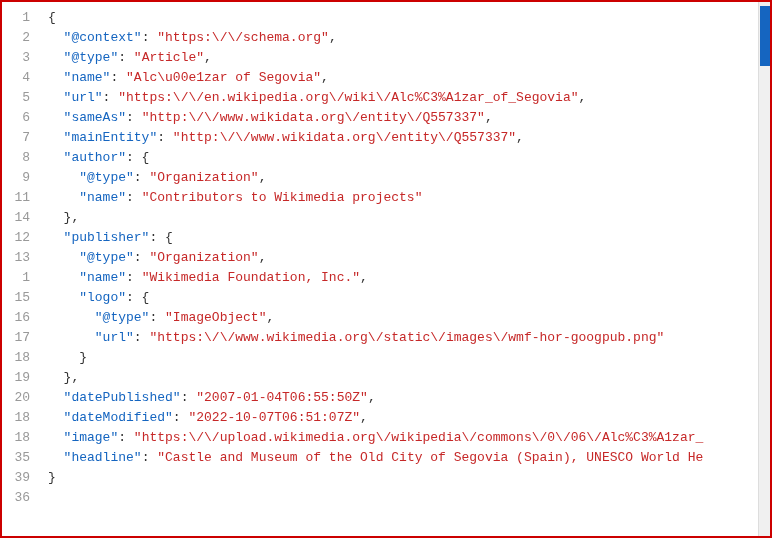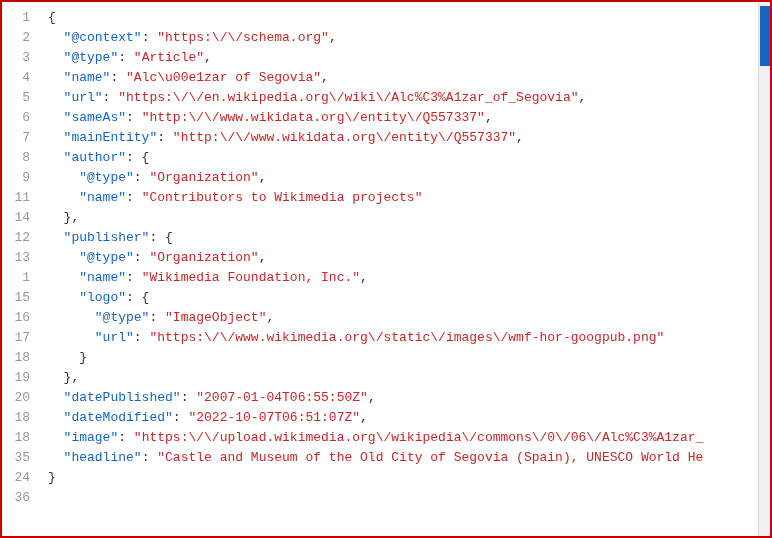--- a/index.html
+++ b/index.html
@@ -118,21 +118,21 @@
         <div>1</div>
         <div>15</div>
         <div>16</div>
         <div>17</div>
         <div>18</div>
         <div>19</div>
         <div>20</div>
         <div>18</div>
         <div>18</div>
         <div>35</div>
-        <div>24</div>
+        <div>39</div>
         <div>36</div>
       </div>
     <div class="code-content" id="code-content"><span class="code-line"><span style="color: rgb(51, 51, 51);">{</span></span><span class="code-line"><span style="color: rgb(21, 101, 192);">  "@context"</span><span style="color: rgb(51, 51, 51);">: </span><span style="color: rgb(198, 40, 40);">"https:\/\/schema.org"</span><span style="color: rgb(51, 51, 51);">,</span></span><span class="code-line"><span style="color: rgb(21, 101, 192);">  "@type"</span><span style="color: rgb(51, 51, 51);">: </span><span style="color: rgb(198, 40, 40);">"Article"</span><span style="color: rgb(51, 51, 51);">,</span></span><span class="code-line"><span style="color: rgb(21, 101, 192);">  "name"</span><span style="color: rgb(51, 51, 51);">: </span><span style="color: rgb(198, 40, 40);">"Alc\u00e1zar of Segovia"</span><span style="color: rgb(51, 51, 51);">,</span></span><span class="code-line"><span style="color: rgb(21, 101, 192);">  "url"</span><span style="color: rgb(51, 51, 51);">: </span><span style="color: rgb(198, 40, 40);">"https:\/\/en.wikipedia.org\/wiki\/Alc%C3%A1zar_of_Segovia"</span><span style="color: rgb(51, 51, 51);">,</span></span><span class="code-line"><span style="color: rgb(21, 101, 192);">  "sameAs"</span><span style="color: rgb(51, 51, 51);">: </span><span style="color: rgb(198, 40, 40);">"http:\/\/www.wikidata.org\/entity\/Q557337"</span><span style="color: rgb(51, 51, 51);">,</span></span><span class="code-line"><span style="color: rgb(21, 101, 192);">  "mainEntity"</span><span style="color: rgb(51, 51, 51);">: </span><span style="color: rgb(198, 40, 40);">"http:\/\/www.wikidata.org\/entity\/Q557337"</span><span style="color: rgb(51, 51, 51);">,</span></span><span class="code-line"><span style="color: rgb(21, 101, 192);">  "author"</span><span style="color: rgb(51, 51, 51);">: {</span></span><span class="code-line"><span style="color: rgb(21, 101, 192);">    "@type"</span><span style="color: rgb(51, 51, 51);">: </span><span style="color: rgb(198, 40, 40);">"Organization"</span><span style="color: rgb(51, 51, 51);">,</span></span><span class="code-line"><span style="color: rgb(21, 101, 192);">    "name"</span><span style="color: rgb(51, 51, 51);">: </span><span style="color: rgb(198, 40, 40);">"Contributors to Wikimedia projects"</span></span><span class="code-line"><span style="color: rgb(51, 51, 51);">  },</span></span><span class="code-line"><span style="color: rgb(21, 101, 192);">  "publisher"</span><span style="color: rgb(51, 51, 51);">: {</span></span><span class="code-line"><span style="color: rgb(21, 101, 192);">    "@type"</span><span style="color: rgb(51, 51, 51);">: </span><span style="color: rgb(198, 40, 40);">"Organization"</span><span style="color: rgb(51, 51, 51);">,</span></span><span class="code-line"><span style="color: rgb(21, 101, 192);">    "name"</span><span style="color: rgb(51, 51, 51);">: </span><span style="color: rgb(198, 40, 40);">"Wikimedia Foundation, Inc."</span><span style="color: rgb(51, 51, 51);">,</span></span><span class="code-line"><span style="color: rgb(21, 101, 192);">    "logo"</span><span style="color: rgb(51, 51, 51);">: {</span></span><span class="code-line"><span style="color: rgb(21, 101, 192);">      "@type"</span><span style="color: rgb(51, 51, 51);">: </span><span style="color: rgb(198, 40, 40);">"ImageObject"</span><span style="color: rgb(51, 51, 51);">,</span></span><span class="code-line"><span style="color: rgb(21, 101, 192);">      "url"</span><span style="color: rgb(51, 51, 51);">: </span><span style="color: rgb(198, 40, 40);">"https:\/\/www.wikimedia.org\/static\/images\/wmf-hor-googpub.png"</span></span><span class="code-line"><span style="color: rgb(51, 51, 51);">    }</span></span><span class="code-line"><span style="color: rgb(51, 51, 51);">  },</span></span><span class="code-line"><span style="color: rgb(21, 101, 192);">  "datePublished"</span><span style="color: rgb(51, 51, 51);">: </span><span style="color: rgb(198, 40, 40);">"2007-01-04T06:55:50Z"</span><span style="color: rgb(51, 51, 51);">,</span></span><span class="code-line"><span style="color: rgb(21, 101, 192);">  "dateModified"</span><span style="color: rgb(51, 51, 51);">: </span><span style="color: rgb(198, 40, 40);">"2022-10-07T06:51:07Z"</span><span style="color: rgb(51, 51, 51);">,</span></span><span class="code-line"><span style="color: rgb(21, 101, 192);">  "image"</span><span style="color: rgb(51, 51, 51);">: </span><span style="color: rgb(198, 40, 40);">"https:\/\/upload.wikimedia.org\/wikipedia\/commons\/0\/06\/Alc%C3%A1zar_</span></span><span class="code-line"><span style="color: rgb(21, 101, 192);">  "headline"</span><span style="color: rgb(51, 51, 51);">: </span><span style="color: rgb(198, 40, 40);">"Castle and Museum of the Old City of Segovia (Spain), UNESCO World He</span></span><span class="code-line"><span style="color: rgb(51, 51, 51);">}</span></span><span class="code-line"></span></div>
     <div class="scrollbar">
       <div class="scrollbar-thumb"></div>
     </div>
   </div>
 </div>
 
 </body></html>

